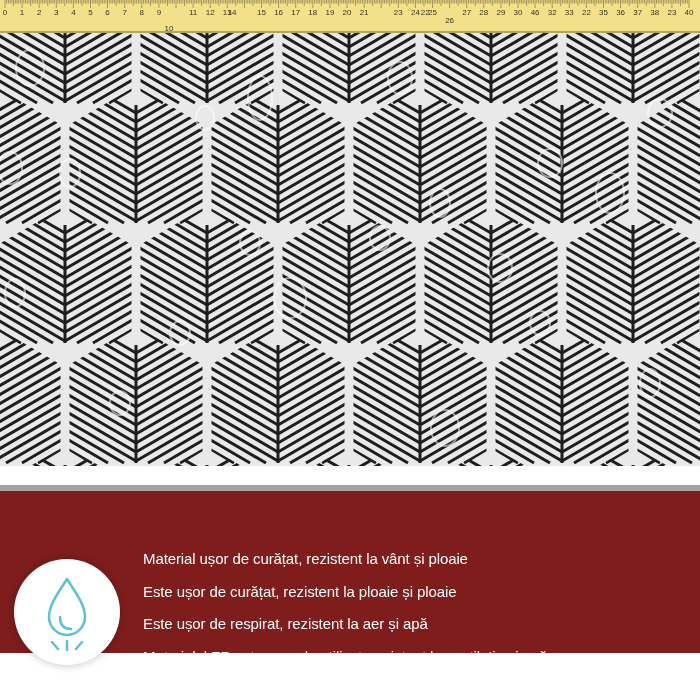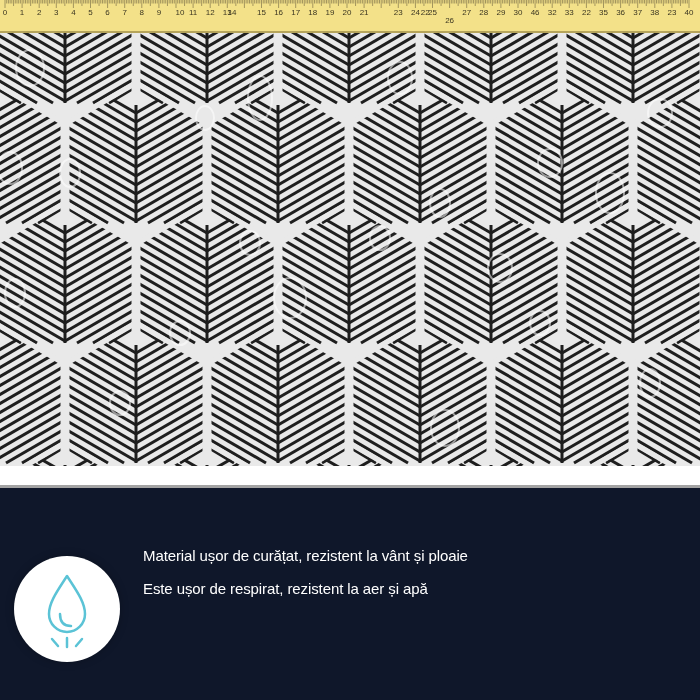--- a/index.html
+++ b/index.html
@@ -3,21 +3,21 @@
 <meta charset="utf-8">
 <style>
   html, body { margin: 0; padding: 0; }
   body { width: 700px; height: 700px; overflow: hidden; background: #ffffff; position: relative; font-family: "Liberation Sans", "DejaVu Sans", sans-serif; }
   .ruler { position: absolute; left: 0; top: 0; width: 700px; height: 33px; background: #f3e189; border-bottom: 2px solid #b5a45a; box-sizing: border-box; overflow: hidden; }
   .ruler svg { position: absolute; left: 0; top: 0; }
   .ruler-labels { position: absolute; left: 0; top: 8px; width: 700px; height: 14px; }
   .ruler-label { position: absolute; font-size: 8px; color: #3a3520; transform: translateX(-50%); font-family: "Liberation Sans", sans-serif; }
   .fabric { position: absolute; left: 0; top: 33px; width: 700px; height: 433px; overflow: hidden; background: #e9e9e9; }
   .gap { position: absolute; left: 0; top: 466px; width: 700px; height: 19px; background: #ffffff; }
-  .panel { position: absolute; left: 0; top: 485px; width: 700px; height: 215px; background: #0f172a; border-top: 3px solid #a3a3a3; box-sizing: border-box; }
+  .panel { position: absolute; left: 0; top: 485px; width: 700px; height: 168px; background: #7f1d1d; border-top: 6px solid #a3a3a3; box-sizing: border-box; }
   .icon-circle { position: absolute; left: 14px; top: 68px; width: 106px; height: 106px; border-radius: 50%; background: #ffffff; box-shadow: 0 0 8px rgba(0,0,0,0.25); }
   .icon-circle svg { position: absolute; left: 0; top: 0; }
   .features { position: absolute; left: 143px; top: 52px; margin: 0; padding: 0; list-style: none; }
   .feature { color: #ffffff; font-size: 15px; line-height: 32.5px; white-space: nowrap; letter-spacing: -0.1px; }
 </style>
 </head>
 <body>
 
 <div class="ruler">
   <svg width="700" height="33">
@@ -430,21 +430,21 @@
       <span class="ruler-label" style="left: 5px;">0</span>
       <span class="ruler-label" style="left: 22.1px;">1</span>
       <span class="ruler-label" style="left: 39.2px;">2</span>
       <span class="ruler-label" style="left: 56.3px;">3</span>
       <span class="ruler-label" style="left: 73.4px;">4</span>
       <span class="ruler-label" style="left: 90.5px;">5</span>
       <span class="ruler-label" style="left: 107.6px;">6</span>
       <span class="ruler-label" style="left: 124.7px;">7</span>
       <span class="ruler-label" style="left: 141.8px;">8</span>
       <span class="ruler-label" style="left: 158.9px;">9</span>
-      <span class="ruler-label" style="left: 180px;">10</span>
+      <span class="ruler-label" style="left: 169px; margin-top: 16px;">10</span>
       <span class="ruler-label" style="left: 193.1px;">11</span>
       <span class="ruler-label" style="left: 210.2px;">12</span>
       <span class="ruler-label" style="left: 227.3px;">13</span>
       <span class="ruler-label" style="left: 232px;">14</span>
       <span class="ruler-label" style="left: 261.5px;">15</span>
       <span class="ruler-label" style="left: 278.6px;">16</span>
       <span class="ruler-label" style="left: 295.7px;">17</span>
       <span class="ruler-label" style="left: 312.8px;">18</span>
       <span class="ruler-label" style="left: 329.9px;">19</span>
       <span class="ruler-label" style="left: 347px;">20</span>
@@ -612,15 +612,17 @@
         <path d="M53 20 C 44 34, 35 46, 35 58 A 18 18 0 0 0 71 58 C 71 46, 62 34, 53 20 Z"></path>
         <path d="M46 58 C 46 66, 50 70, 57 70"></path>
         <line x1="53" y1="82" x2="53" y2="91"></line>
         <line x1="38" y1="83" x2="44" y2="90"></line>
         <line x1="68" y1="83" x2="62" y2="90"></line>
       </g>
     </svg>
   </div>
   <ul class="features">
     <li class="feature">Material ușor de curățat, rezistent la vânt și ploaie</li>
+    <li class="feature">Este ușor de curățat, rezistent la ploaie și ploaie</li>
     <li class="feature">Este ușor de respirat, rezistent la aer și apă</li>
+    <li class="feature">Materialul FR este ușor de utilizat, rezistent la ventilație și apă</li>
   </ul>
 </div>
 
 </body></html>

